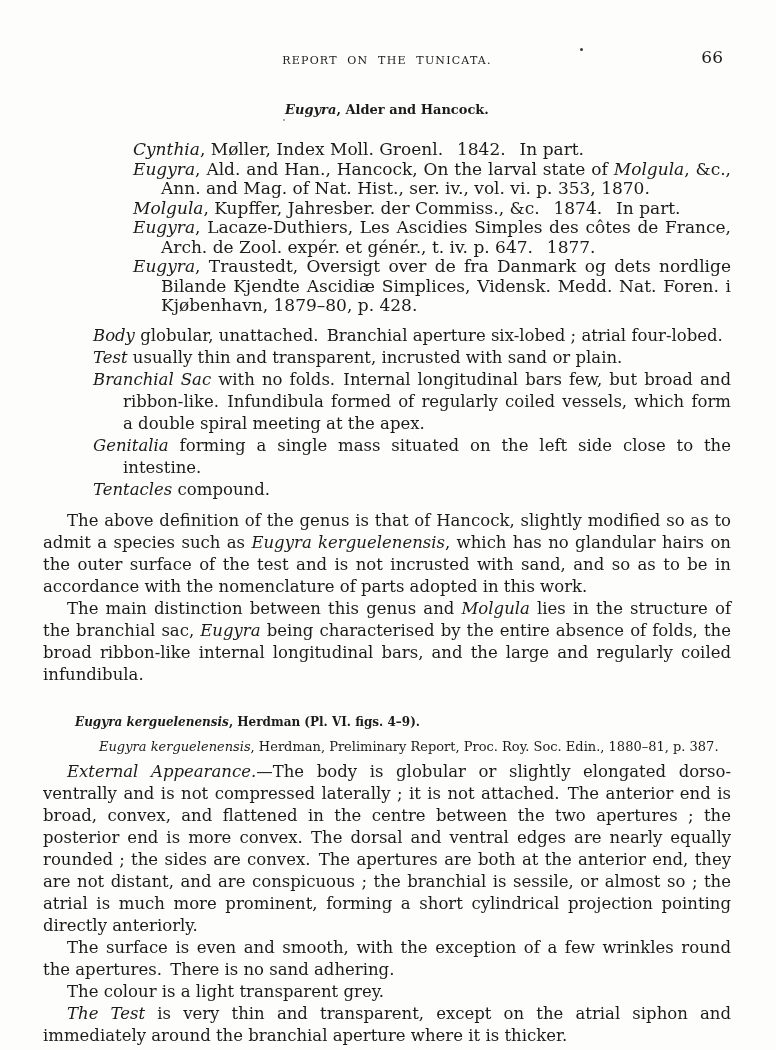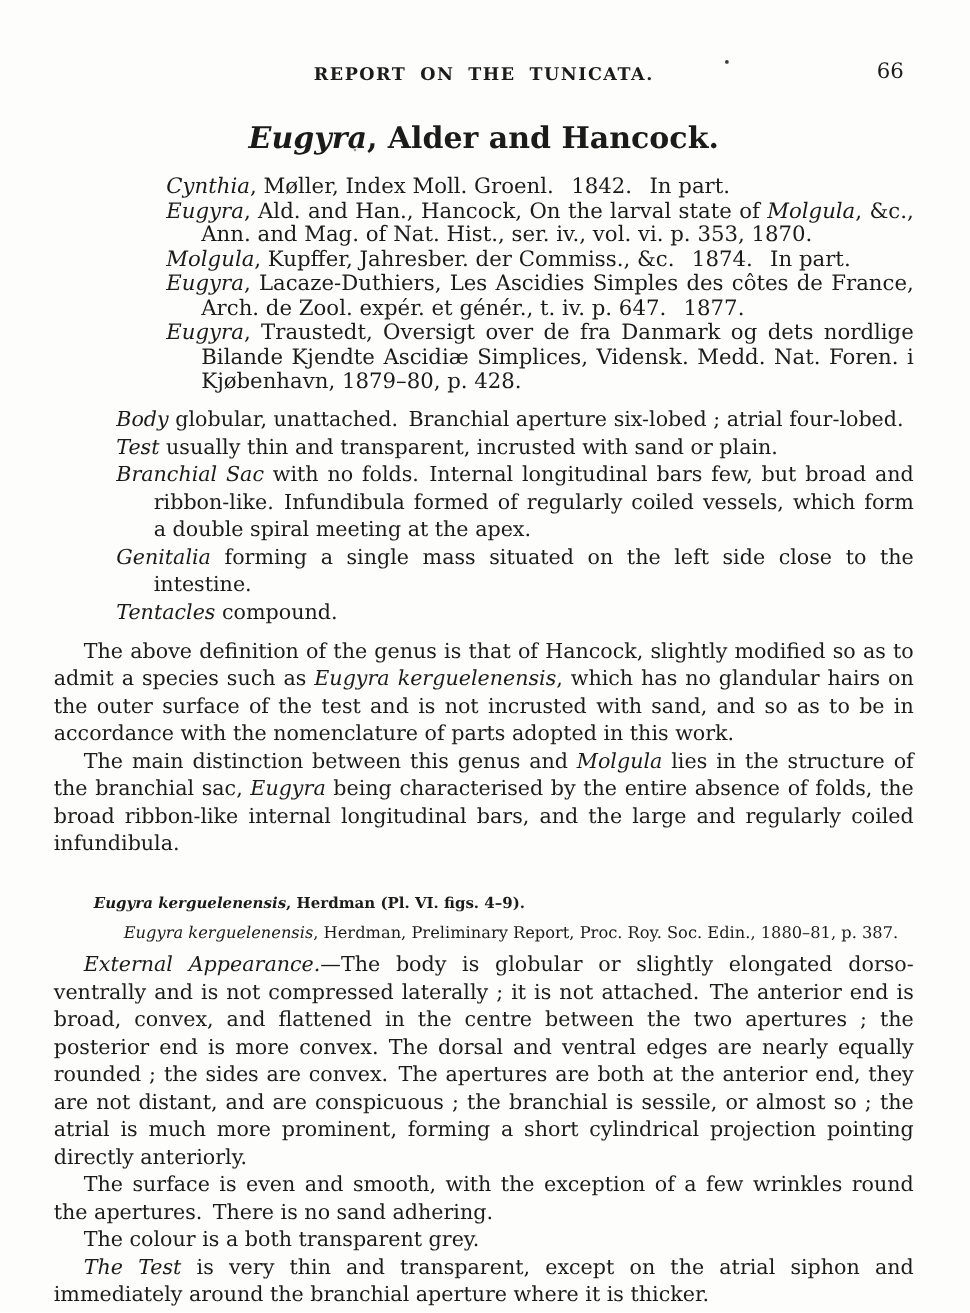--- a/index.html
+++ b/index.html
@@ -18,37 +18,37 @@
     overflow: hidden;
   }
   
   .running-head {
     position: relative;
     text-align: center;
     height: 22px;
     margin-bottom: 8px;
   }
   .running-title {
-    font-size: 14px;
+    font-size: 11px;
     letter-spacing: 1.2px;
     word-spacing: 5px;
-    font-weight: 700;
+    font-weight: 400;
   }
   .page-number {
     position: absolute;
     right: 8px;
     top: -2px;
     font-size: 17px;
     letter-spacing: 0;
   }
   
   .genus-heading {
     margin: 28px 0 0 0;
     text-align: center;
-    font-size: 24px;
+    font-size: 13px;
     font-weight: 600;
     line-height: 24px;
   }
   .genus-heading i { font-weight: 600; }
   
   .synonymy {
     margin: 18px 0 0 90px;
     font-size: 17px;
     line-height: 19.5px;
   }
@@ -132,18 +132,18 @@
   <p class="para"><span>The main distinction between this genus and </span><i>Molgula</i><span> lies in the structure of the branchial sac, </span><i>Eugyra</i><span> being characterised by the entire absence of folds, the broad ribbon-like internal longitudinal bars, and the large and regularly coiled infundibula.</span></p>
 
   <h2 class="species-heading"><i>Eugyra kerguelenensis</i><span>, Herdman (Pl. VI. figs. 4–9).</span></h2>
 
   <p class="species-ref"><i>Eugyra kerguelenensis</i><span>, Herdman, Preliminary Report, Proc. Roy. Soc. Edin., 1880–81, p. 387.</span></p>
 
   <p class="para"><i>External Appearance.</i><span>—The body is globular or slightly elongated dorso-ventrally and is not compressed laterally ; it is not attached. The anterior end is broad, convex, and flattened in the centre between the two apertures ; the posterior end is more convex. The dorsal and ventral edges are nearly equally rounded ; the sides are convex. The apertures are both at the anterior end, they are not distant, and are conspicuous ; the branchial is sessile, or almost so ; the atrial is much more prominent, forming a short cylindrical projection pointing directly anteriorly.</span></p>
 
   <p class="para">The surface is even and smooth, with the exception of a few wrinkles round the apertures. There is no sand adhering.</p>
 
-  <p class="para">The colour is a both transparent grey.</p>
+  <p class="para">The colour is a light transparent grey.</p>
 
 
   <p class="para"><i>The Test</i><span> is very thin and transparent, except on the atrial siphon and immediately around the branchial aperture where it is thicker.</span></p>
 
 </div>
 
 </body></html>

